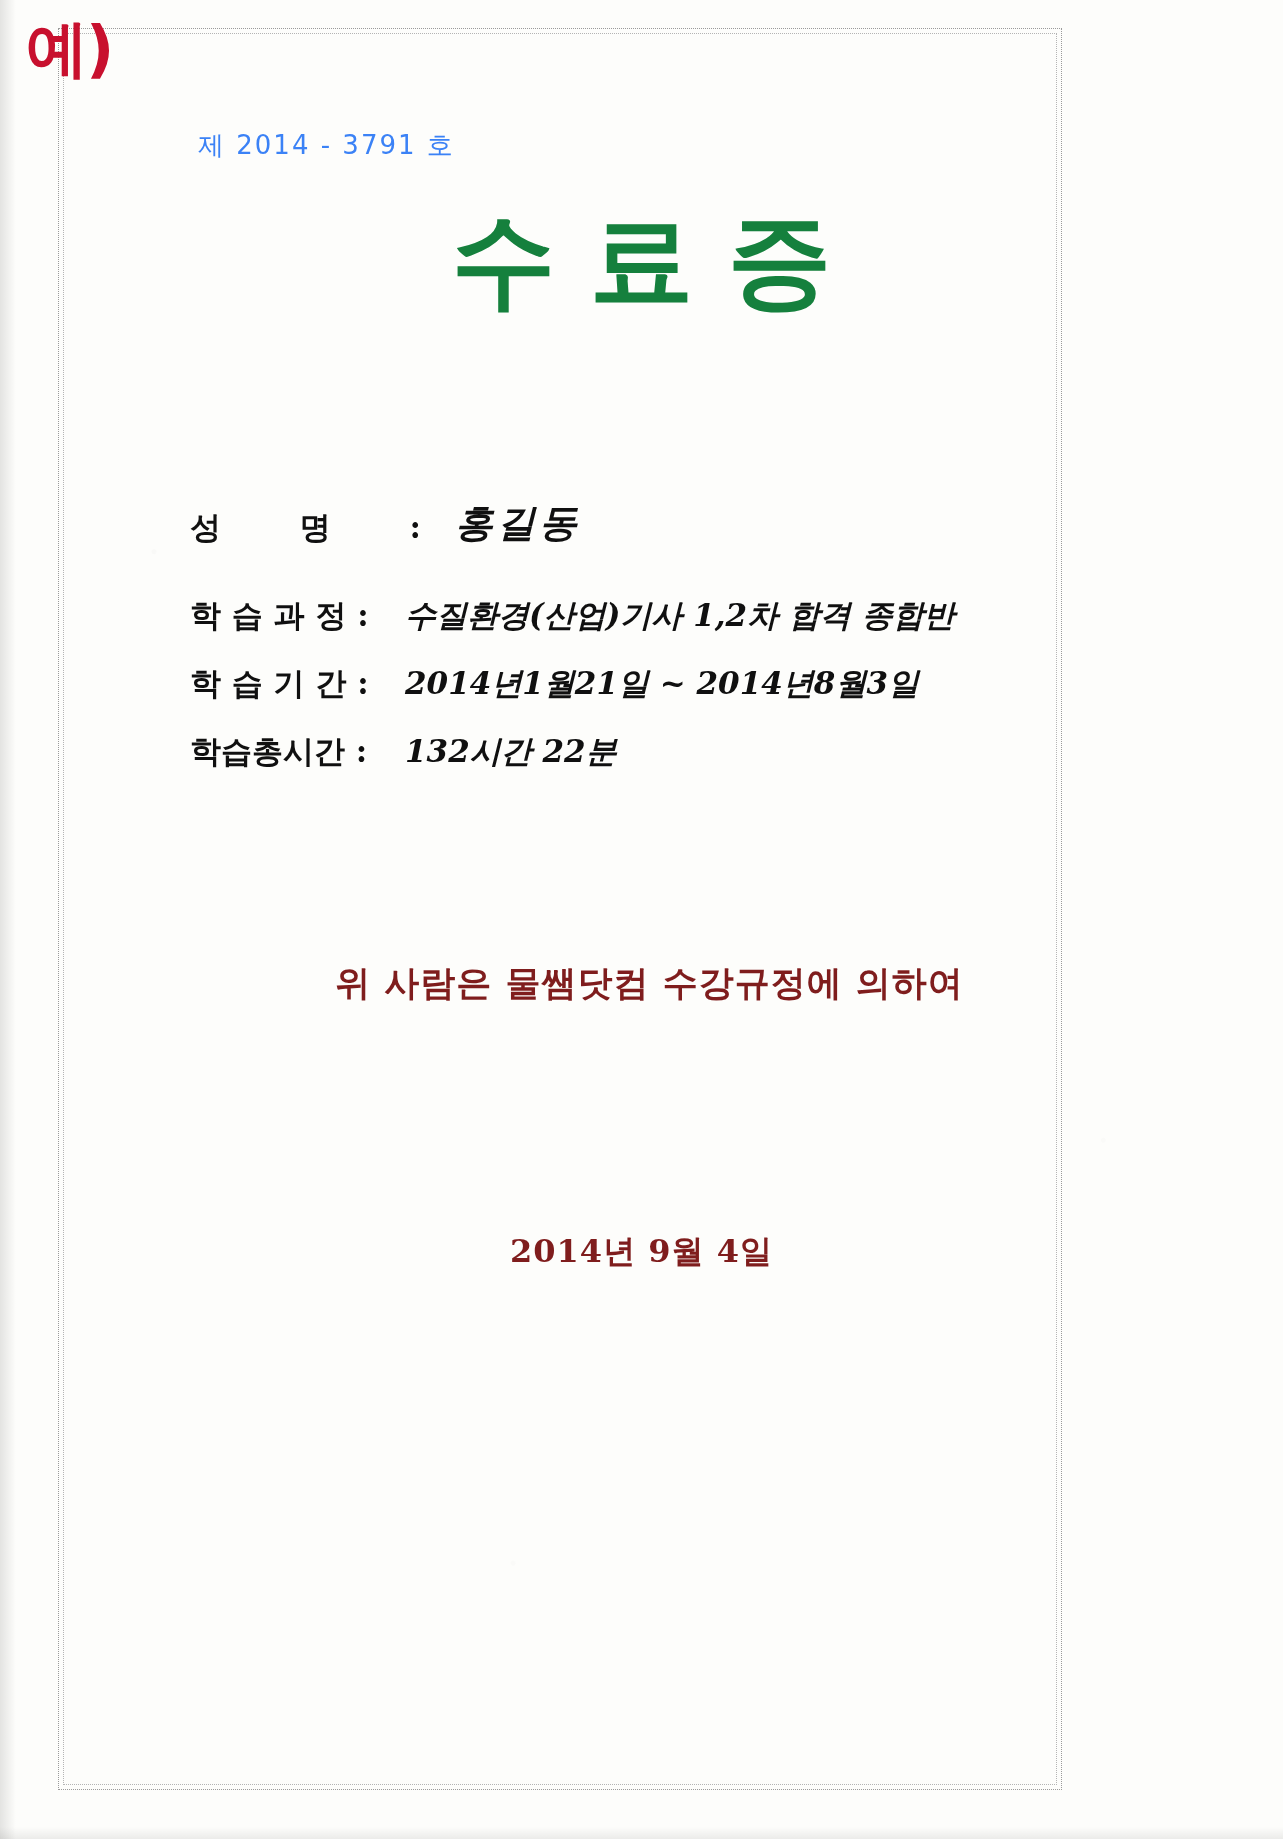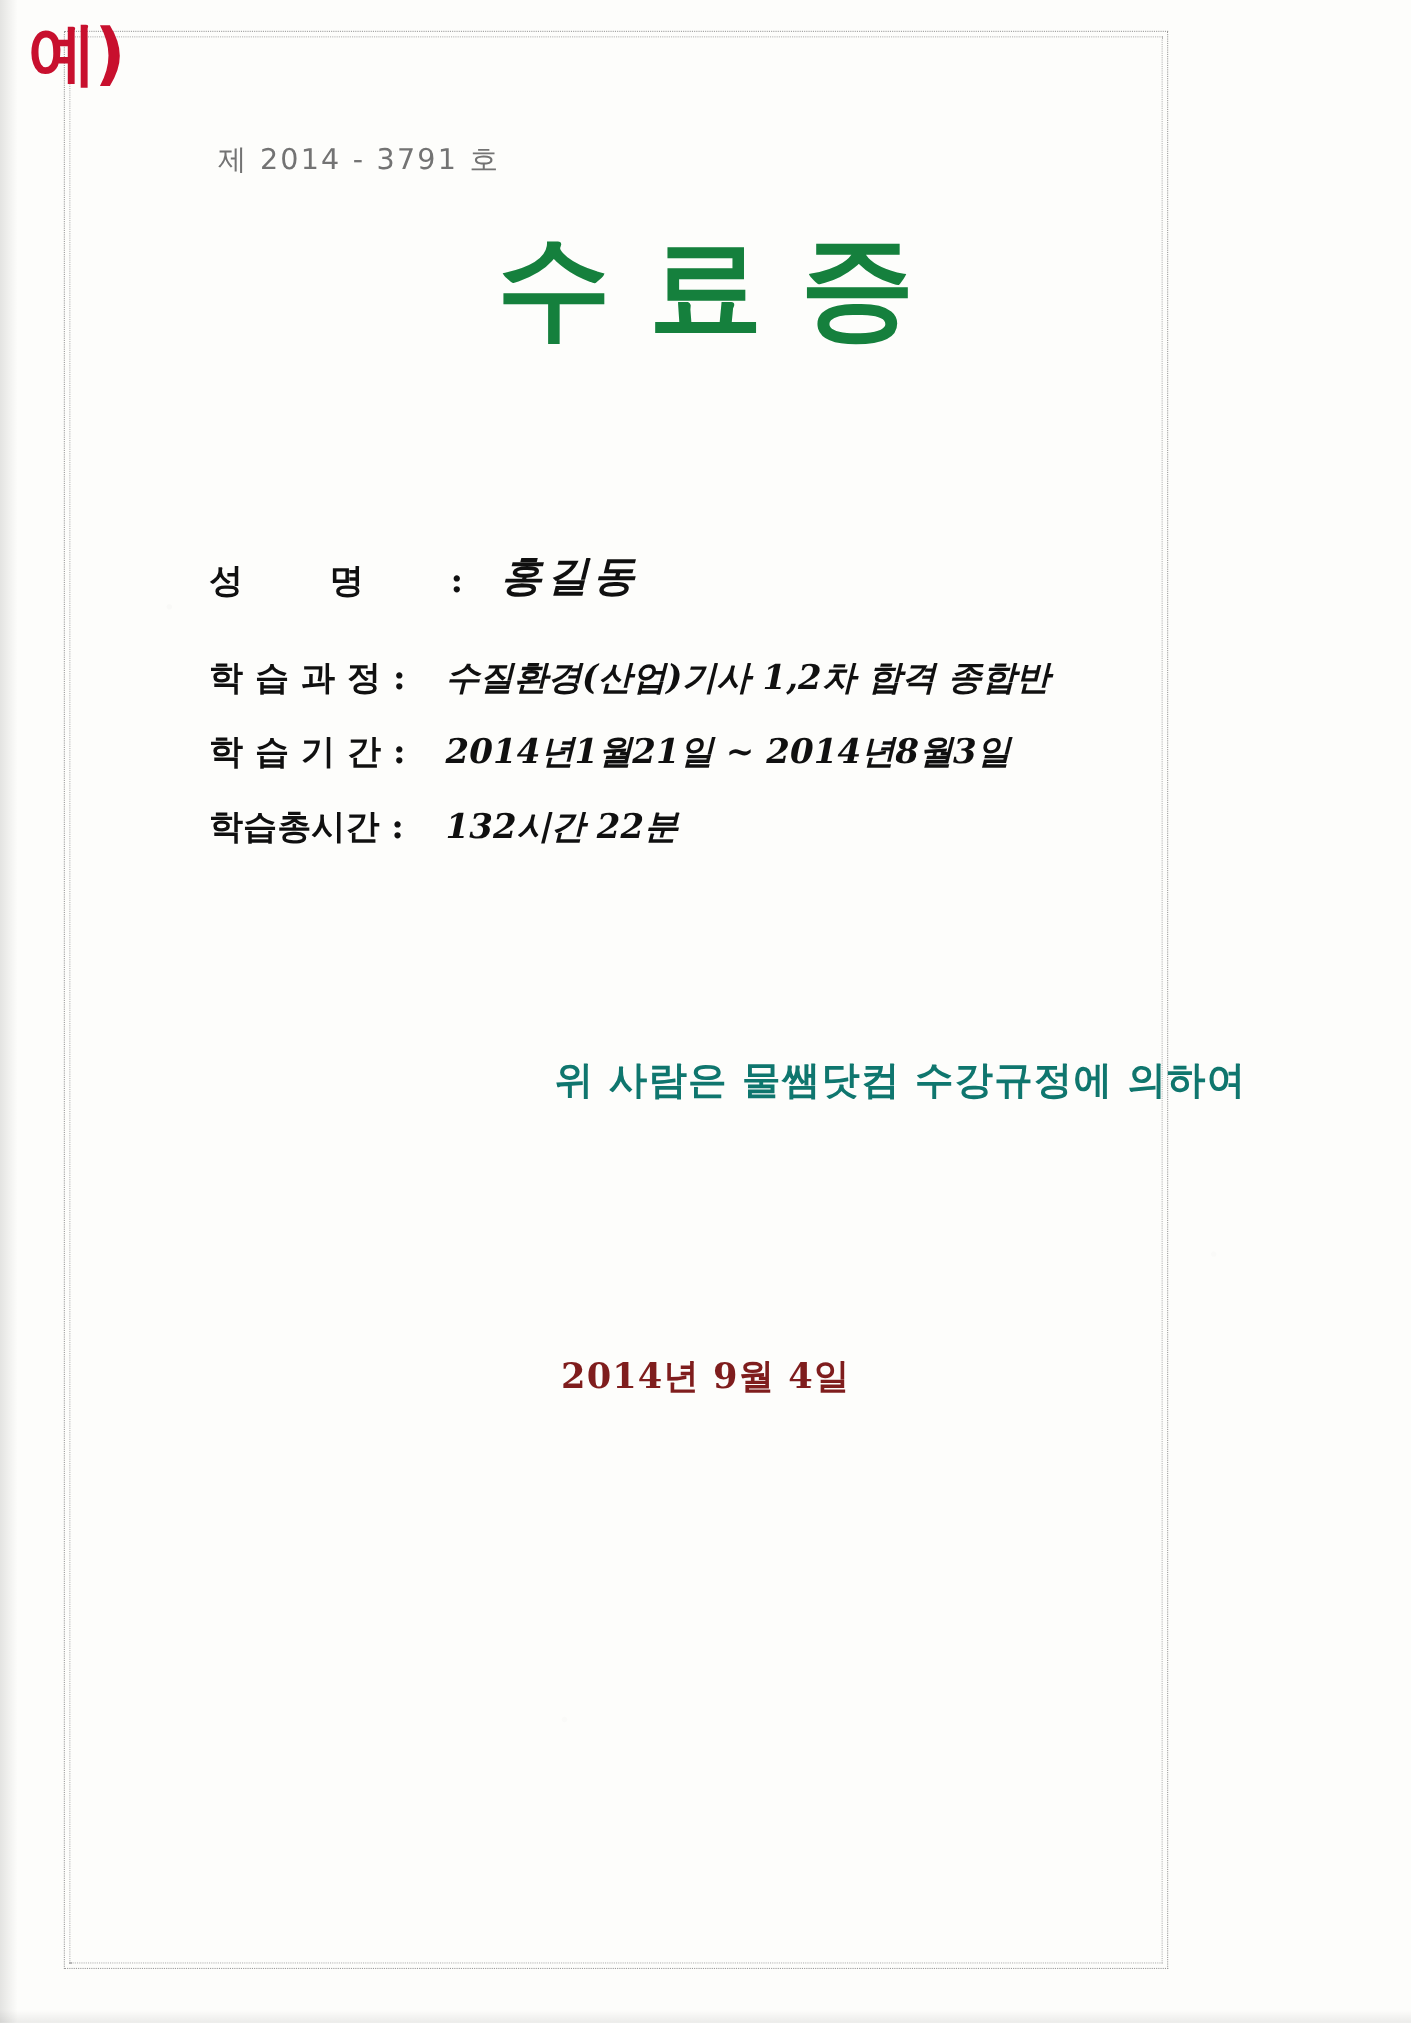--- a/index.html
+++ b/index.html
@@ -56,21 +56,21 @@
     letter-spacing: -2px;
     line-height: 1;
   }
 
   .doc-number {
     position: absolute;
     left: 198px;
     top: 128px;
     font-size: 26px;
     letter-spacing: 2px;
-    color: #737373;
+    color: #3b82f6;
     font-family: "DejaVu Sans", "Liberation Sans", sans-serif;
   }
 
   .title {
     position: absolute;
     left: 0;
     right: 0;
     top: 192px;
     text-align: center;
     font-size: 104px;
@@ -115,22 +115,22 @@
   .field-row.rrn .field-value {
     font-size: 34px;
     letter-spacing: 2px;
   }
 
   .statement {
     position: absolute;
     left: 166px;
     right: 150px;
     top: 955px;
-    text-align: right;
-    color: #0f766e;
+    text-align: center;
+    color: #7f1d1d;
   }
   .statement-line {
     font-size: 35px;
     font-weight: 700;
     letter-spacing: 1px;
     line-height: 1.62;
     font-family: "DejaVu Serif", "Liberation Serif", serif;
   }
 
   .issue-date {

